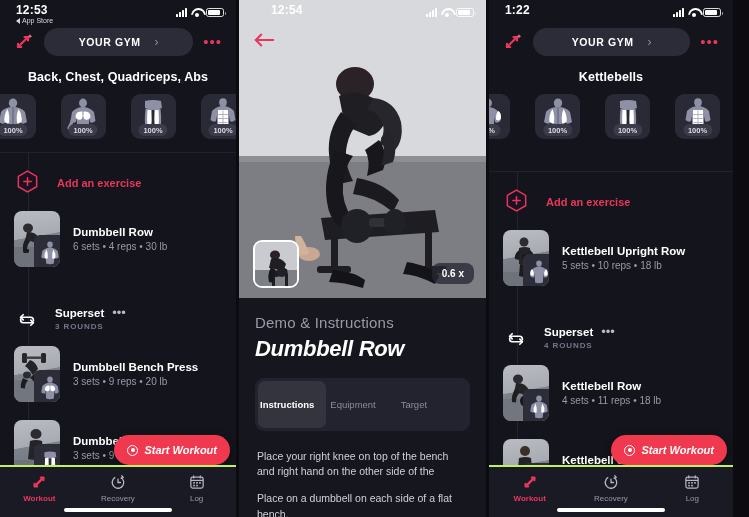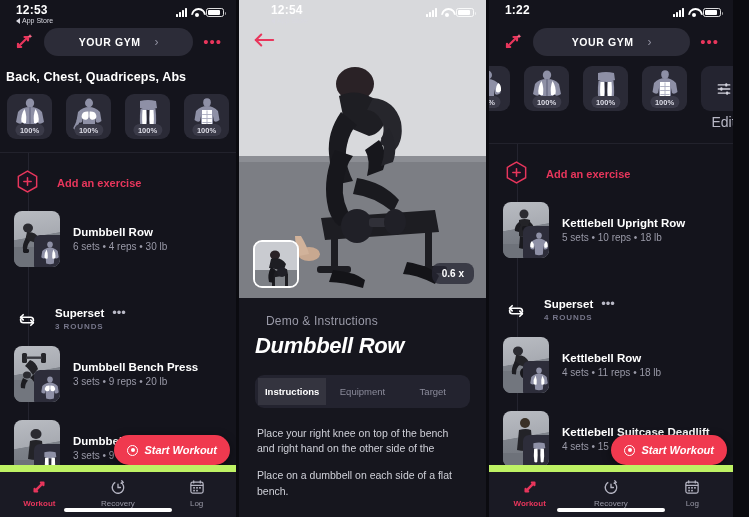--- a/index.html
+++ b/index.html
@@ -80,24 +80,24 @@
     display:flex; align-items:center; justify-content:center;
     gap:14px;
   }
   .gympill .lbl { color:#fff; font-size:10.5px; font-weight:700; letter-spacing:.6px; }
   .chev { color:#8e8e9e; font-size:12px; font-weight:300; }
   .dots { color:#e8365c; font-size:15px; letter-spacing:1px; line-height:0.4; flex:0 0 auto;}
 
   
   .summary { padding:8px 0 0; }
   .summary-title {
-    text-align:left;color:#fff;font-size:12.5px;font-weight:700;
+    text-align:center;color:#fff;font-size:12.5px;font-weight:700;
     letter-spacing:.1px; padding:4px 6px 10px;
   }
-  .muscles { display:flex; justify-content:center; gap:14px; padding:0 10px; }
+  .muscles { display:flex; justify-content:center; gap:25px; padding:0 10px; }
   .muscles.scrolled { justify-content:flex-start; padding-left:0; margin-left:-24px; }
   .mcard {
     width:45px;height:45px;border-radius:9px;background:#2a2a36;
     position:relative;overflow:hidden;flex:0 0 auto;
   }
   .mcard svg { position:absolute; left:50%; top:48%; transform:translate(-50%,-50%); }
   .pct {
     position:absolute;left:50%;bottom:3px;transform:translateX(-50%);
     background:#3b3b49;color:#dcdce6;font-size:7.5px;font-weight:700;
     padding:1.5px 5px;border-radius:7px;white-space:nowrap;
@@ -158,21 +158,21 @@
   }
   .startbtn .rec::after{content:"";width:4px;height:4px;border-radius:50%;background:#fff;}
   .startbtn .txt { color:#fff;font-size:11px;font-weight:700;font-style:italic;white-space:nowrap; }
 
   
   .tabbar {
     position:absolute;left:0;right:0;bottom:0;height:52px;
     background:#1a1a24;
     display:flex;align-items:flex-start;justify-content:space-around;
     padding-top:6px;z-index:35;
-    border-top:7px solid #bef264;
+    border-top:2px solid #bef264;
   }
   .tab { display:flex;flex-direction:column;align-items:center;gap:3px;width:70px; }
   .tab .tlbl { font-size:8px;color:#9a9aa8; }
   .tab.active .tlbl { color:#e8365c; font-weight:700; }
   .homebar {
     position:absolute;left:50%;bottom:5px;transform:translateX(-50%);
     width:108px;height:4px;border-radius:3px;background:#fff;z-index:36;
   }
 
   
@@ -185,27 +185,27 @@
     position:absolute;right:12px;bottom:14px;
     background:rgba(40,40,52,.78);border-radius:8px;
     padding:5px 10px;color:#fff;font-size:10px;font-weight:700;z-index:20;
   }
   .preview {
     position:absolute;left:14px;bottom:10px;width:46px;height:48px;
     border:2px solid #fff;border-radius:9px;overflow:hidden;z-index:20;
     background:linear-gradient(170deg,#c9cbd0 0%,#b5b8bd 55%,#8b8e95 56%,#7b7e85 100%);
   }
   .detail { padding:16px 16px 0; }
-  .kicker { color:#9a9aa8;font-size:12px;letter-spacing:.2px;margin-left:11px; }
+  .kicker { color:#9a9aa8;font-size:15px;letter-spacing:.2px; }
   .bigtitle { color:#fff;font-size:22px;font-style:italic;font-weight:700;letter-spacing:-.3px;margin-top:5px; }
   .segbar {
     margin-top:16px;background:#23232f;border-radius:9px;
     display:flex;padding:3px;gap:2px;
   }
-  .seg { flex:1;text-align:center;padding:8px 2px;border-radius:0;font-size:9.5px;color:#8b8b9b; }
+  .seg { flex:1;padding:18px 2px;border-radius:7px;font-size:9.5px;color:#8b8b9b; }
   .seg.active { background:#34343f;color:#fff;font-weight:700; }
   .instructions { padding:18px 18px 0; }
   .instructions p { color:#cfd0d8;font-size:10.5px;line-height:1.45;margin-bottom:12px; }
 
   .clip { overflow:hidden; position:relative; }
 </style>
 </head>
 <body>
 
 <div class="phone left">
@@ -577,20 +577,21 @@
       </svg>
     </span>
     <div class="gympill">
       <span class="lbl">YOUR GYM</span>
       <span class="chev">›</span>
     </div>
     <span class="dots">•••</span>
   </div>
 
   <div class="summary">
+    <div class="summary-title">Kettlebells</div>
     <div class="clip">
       <div class="muscles scrolled">
 
         <div class="mcard">
           <svg width="40" height="40" viewBox="0 0 40 40">
             <ellipse cx="20" cy="7" rx="4" ry="4.4" fill="#8e90a6"></ellipse>
             <path d="M9 16 q5-5 11-5 t11 5 l1.5 9 q-3.5 3-5.5 1 l-.5-5 -1 13 q-5.5 2-11 0 l-1-13 -.5 5 q-2 2-5.5-1z" fill="#8e90a6"></path>
             <path d="M9.5 15 q-3 2-2.5 8 q2.5 2.5 5 .5 q.5-6-2.5-8.5z" fill="#fff"></path>
             <path d="M30.5 15 q3 2 2.5 8 q-2.5 2.5-5 .5 q-.5-6 2.5-8.5z" fill="#fff"></path>
           </svg>

